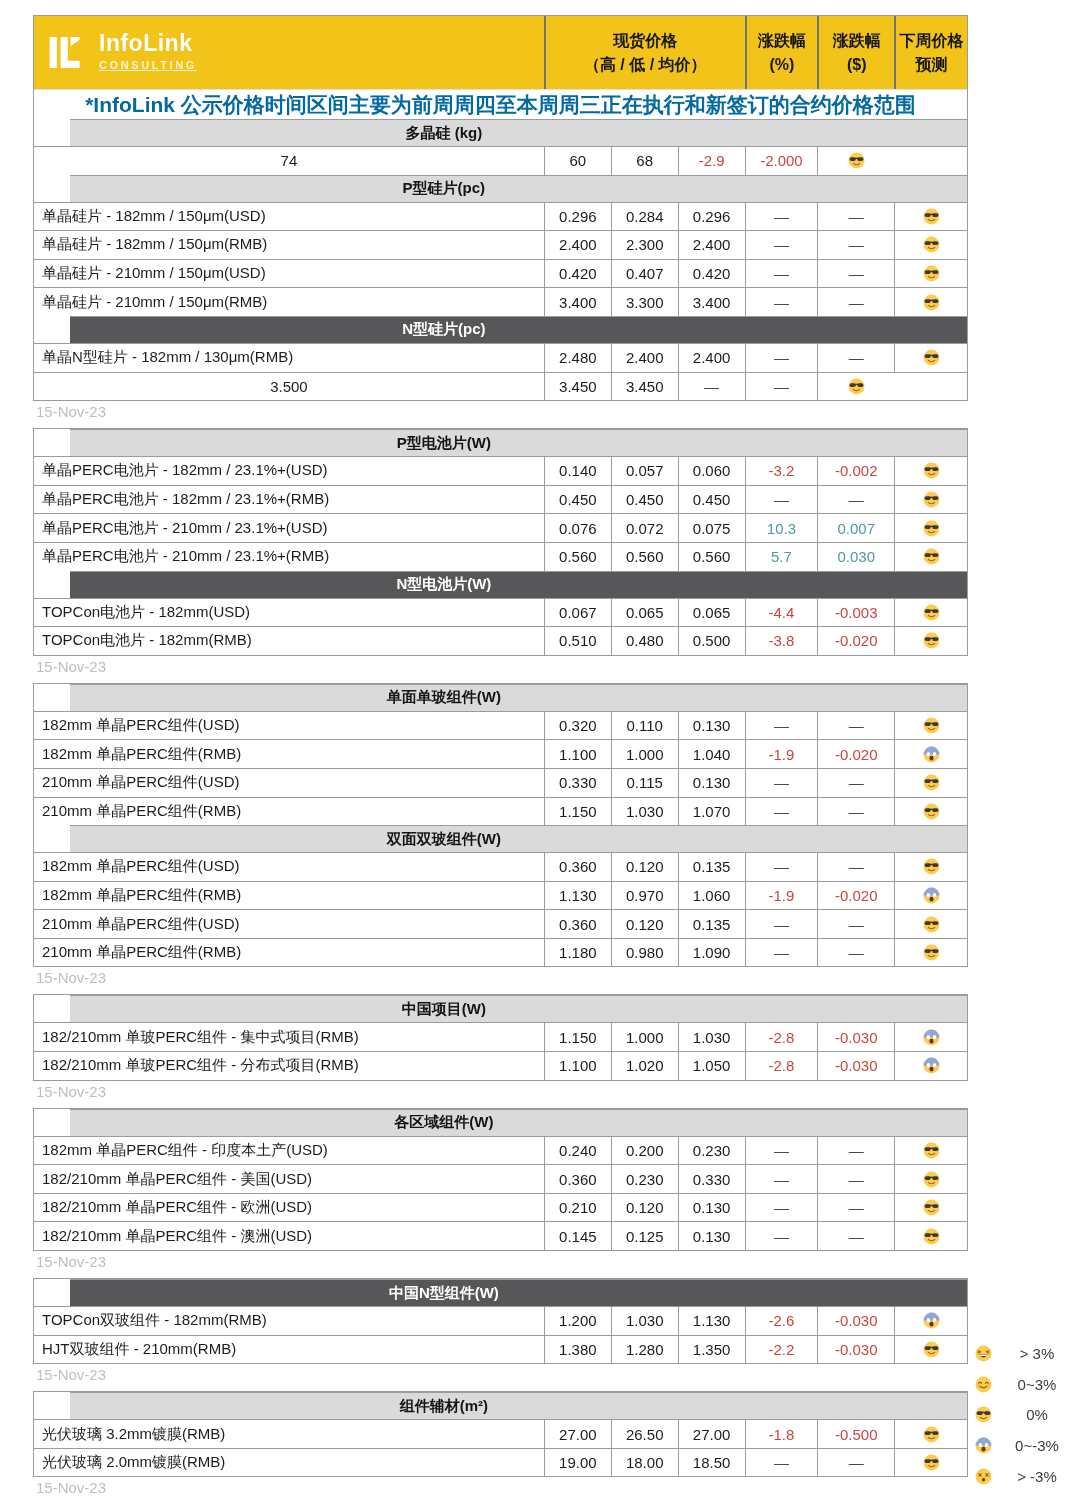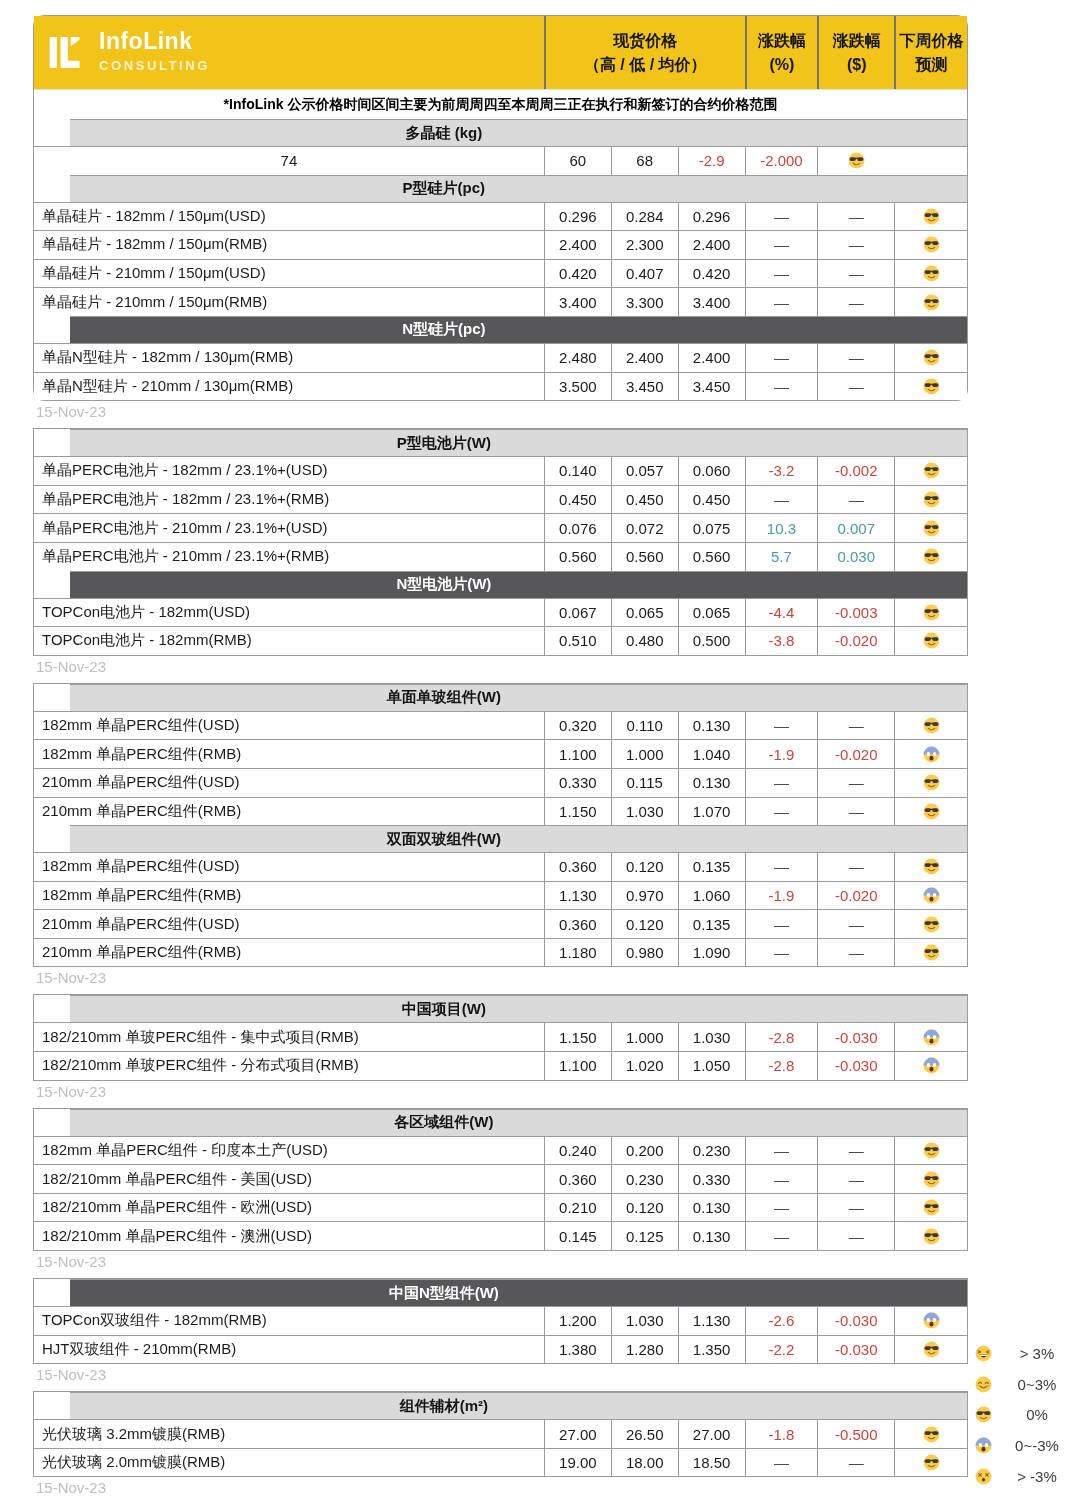--- a/index.html
+++ b/index.html
@@ -19,21 +19,21 @@
     position: absolute;
     left: 33px;
     top: 15px;
     width: 935px;
   }
   .block {
     border: 1px solid var(--border, #9b9b9b);
     margin-top: 9px;
     background: #fff;
   }
-  #block-0 { margin-top: 0; border-radius: 11px; }
+  #block-0 { margin-top: 0; }
 
   
   .head-row {
     display: grid;
     grid-template-columns: 54.65% 21.51% 7.8% 8.24% 7.8%;
     height: 73px;
   }
   .hcell {
     background: var(--yellow, #f2c318);
     display: flex;
@@ -57,36 +57,37 @@
   .logo-text { display: flex; flex-direction: column; align-items: flex-start; }
   .brand {
     color: #ffffff;
     font-size: 23px;
     font-weight: bold;
     letter-spacing: 0.5px;
     line-height: 1.1;
   }
   .brand-sub {
     color: rgba(255,255,255,0.8);
-    font-size: 13px;
+    font-size: 11px;
     font-weight: bold;
     letter-spacing: 2.6px;
     margin-top: 2px;
+    text-decoration: underline;
   }
 
   
   .note-row {
     border-top: 1px solid #e0e0e0;
     height: 30px;
     display: flex;
     align-items: center;
     justify-content: center;
     font-weight: bold;
-    font-size: 14px;
-    color: #000000;
+    font-size: 21px;
+    color: #0369a1;
     background: #ffffff;
   }
 
   
   .sec-head {
     border-top: 1px solid var(--border, #9b9b9b);
     height: 27px;
     display: flex;
     align-items: center;
     justify-content: center;
@@ -290,21 +291,20 @@
             <svg viewBox="0 0 20 20" width="17" height="17" aria-hidden="true">
               <circle cx="10" cy="10" r="9.3" fill="#FFCB4C"></circle>
               <rect x="1.9" y="6.1" width="7.2" height="4.4" rx="2.1" fill="#3a3a3a"></rect>
               <rect x="10.9" y="6.1" width="7.2" height="4.4" rx="2.1" fill="#3a3a3a"></rect>
               <rect x="7.6" y="6.7" width="4.8" height="1.5" fill="#3a3a3a"></rect>
               <path d="M6.3 13.4 Q10 16.6 13.7 13.4" stroke="#8a6d1a" stroke-width="1.4" fill="none" stroke-linecap="round"></path>
             </svg>
           </div>
         </div>
         <div class="row">
-          <div class="cell label">单晶N型硅片 - 210mm / 130μm(RMB)</div>
           <div class="cell num">3.500</div>
           <div class="cell num">3.450</div>
           <div class="cell num">3.450</div>
           <div class="cell num chg-flat">—</div>
           <div class="cell num chg-flat">—</div>
           <div class="cell num forecast">
             <svg viewBox="0 0 20 20" width="17" height="17" aria-hidden="true">
               <circle cx="10" cy="10" r="9.3" fill="#FFCB4C"></circle>
               <rect x="1.9" y="6.1" width="7.2" height="4.4" rx="2.1" fill="#3a3a3a"></rect>
               <rect x="10.9" y="6.1" width="7.2" height="4.4" rx="2.1" fill="#3a3a3a"></rect>

